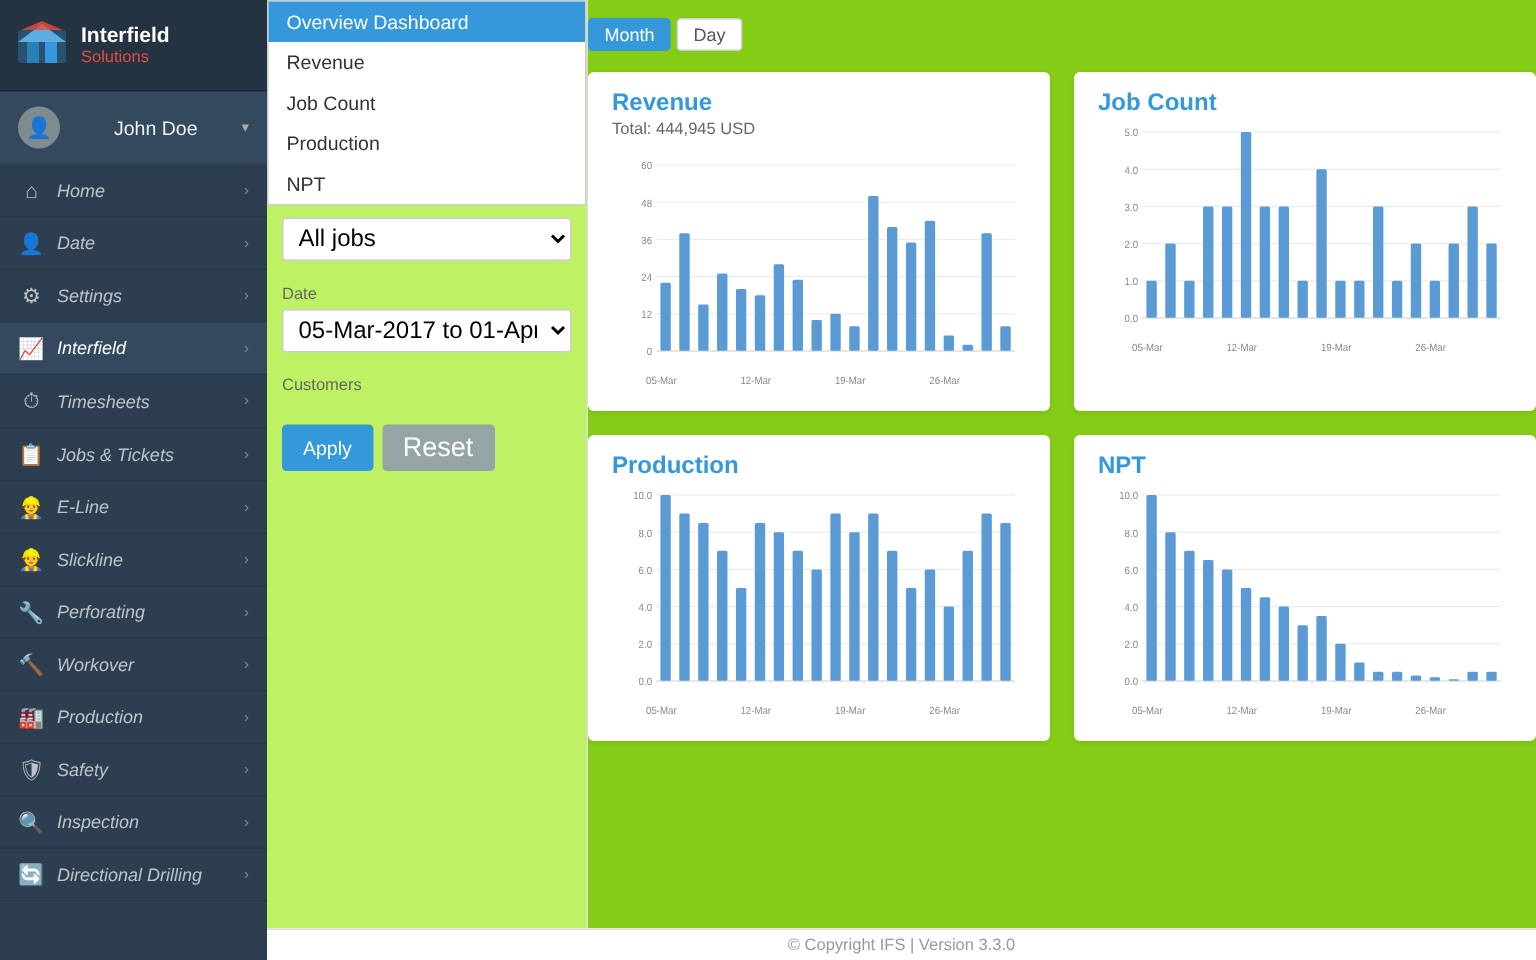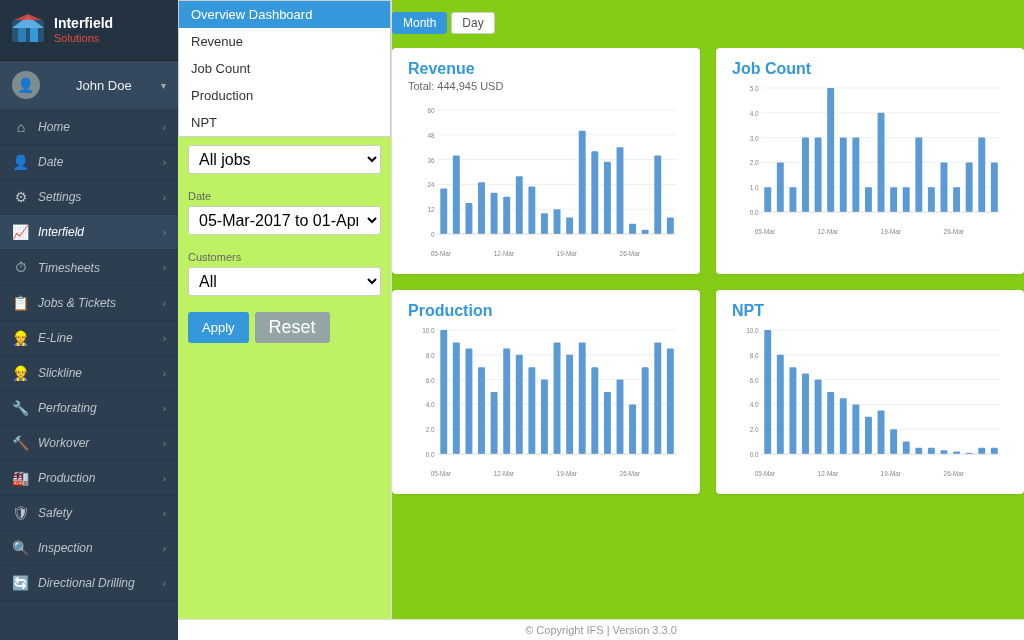--- a/index.html
+++ b/index.html
@@ -326,23 +326,20 @@
         </select>
       </div>
       <div class="filter-section">
         <div class="filter-label">Date</div>
         <select class="filter-select">
           <option>05-Mar-2017 to 01-Apr-2017</option>
         </select>
       </div>
       <div class="filter-section">
         <div class="filter-label">Customers</div>
-        <select class="filter-select">
-          <option>All</option>
-        </select>
       </div>
       <div class="filter-buttons">
         <button class="btn-apply">Apply</button>
         <button class="btn-reset">Reset</button>
       </div>
     </div>
 
     <div class="content-area">
       <div class="time-filter">
         <button class="time-btn active">Month</button>

